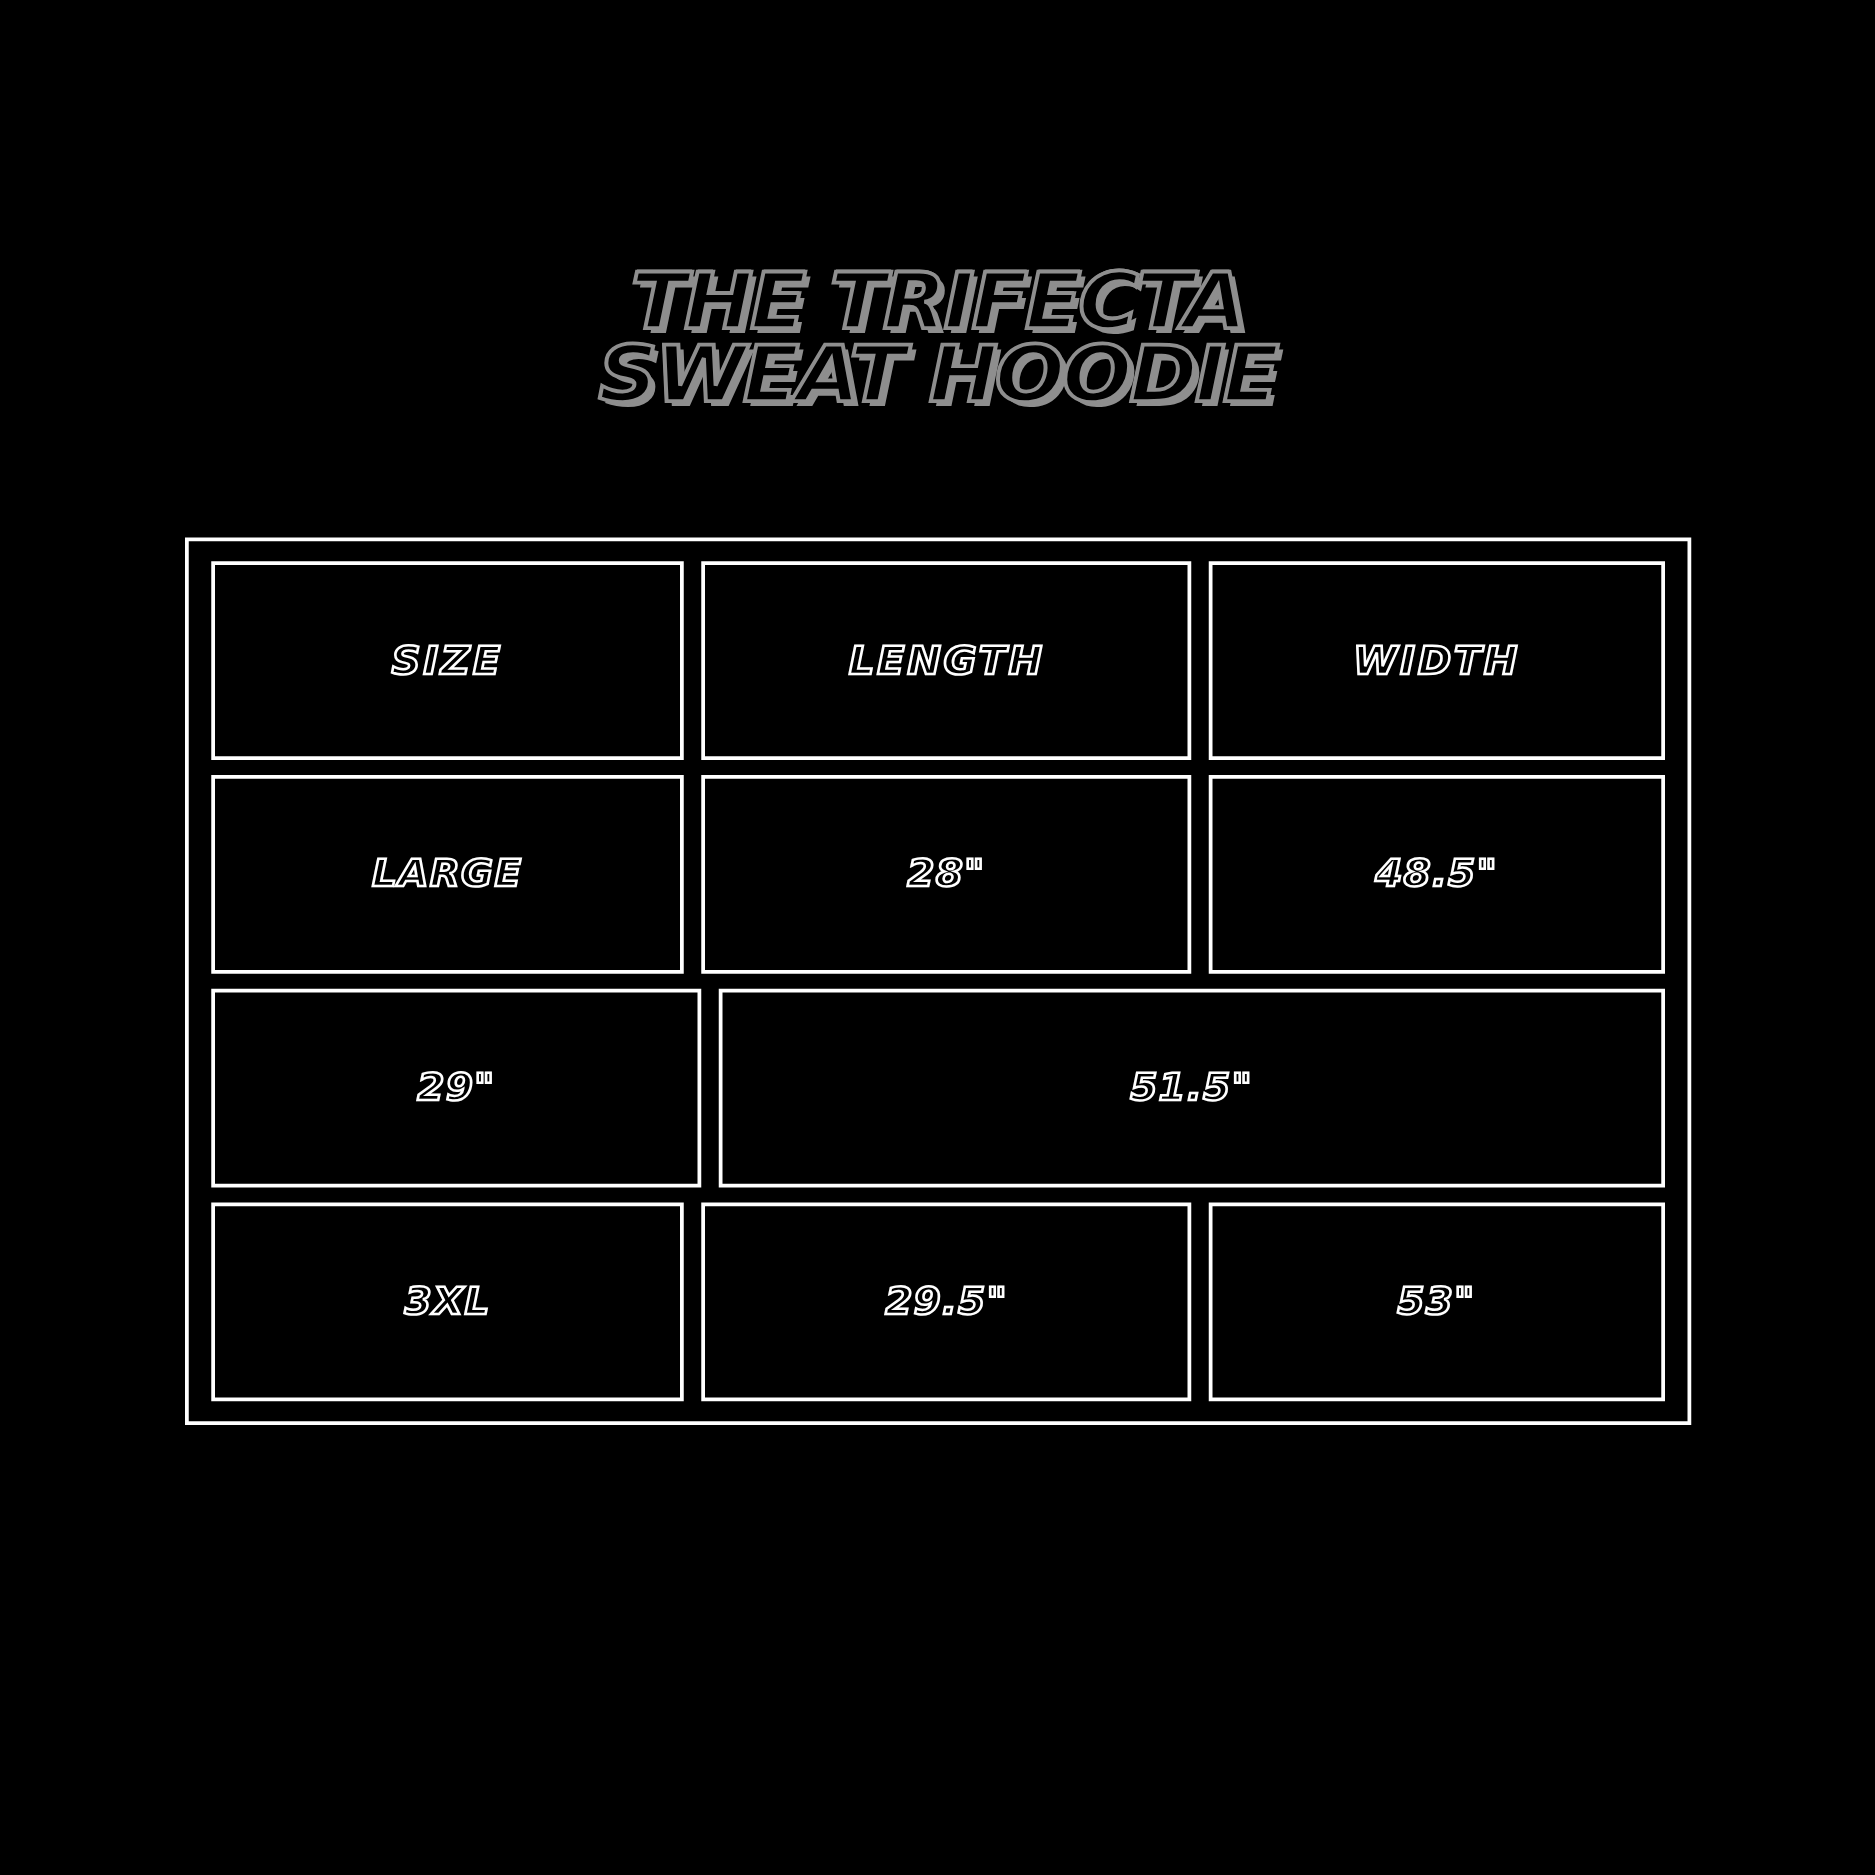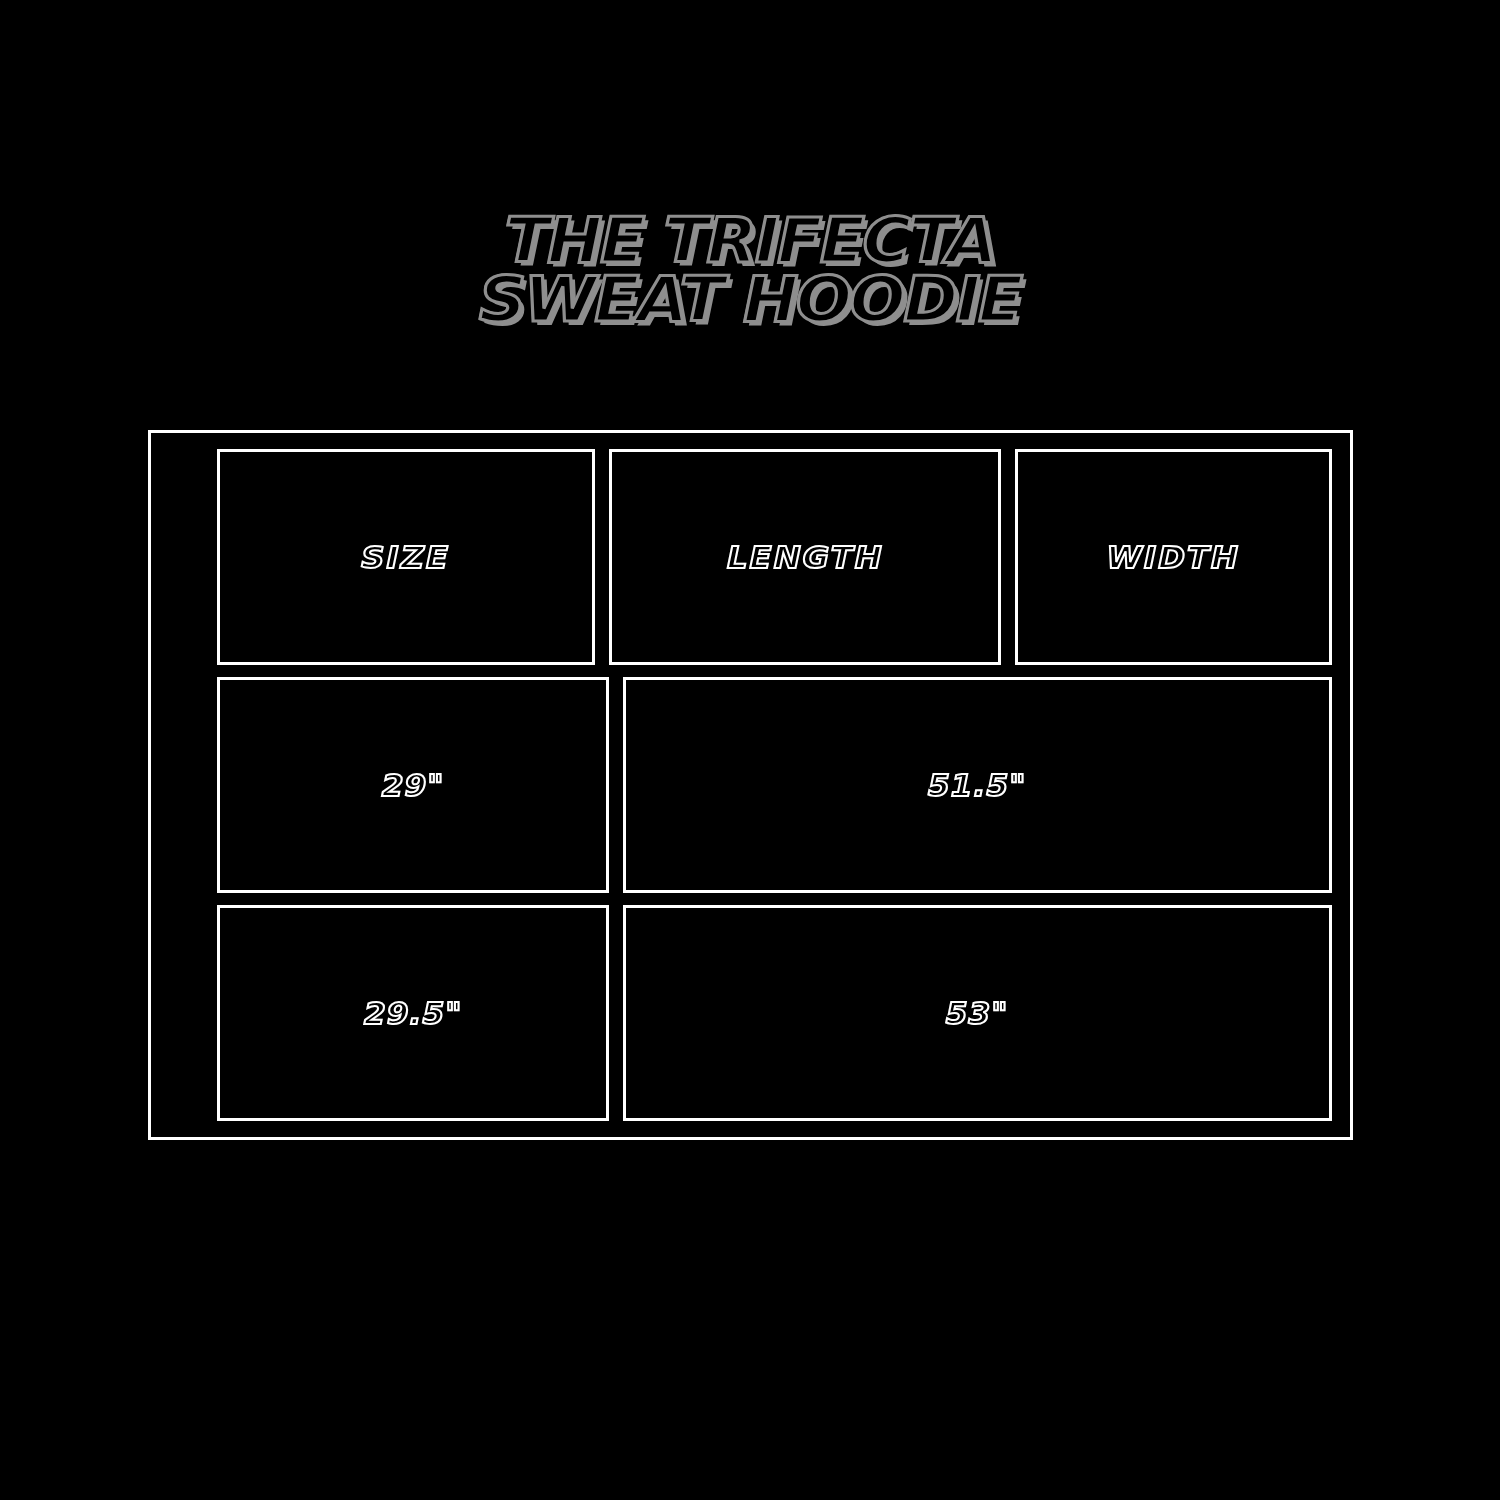--- a/index.html
+++ b/index.html
@@ -60,21 +60,20 @@
     box-sizing: border-box;
     padding: 16px 18px;
     display: flex;
     flex-direction: column;
     gap: 12px;
   }
   .t-row {
     display: flex;
     gap: 14px;
     flex: 1 1 0;
-    margin-left: 48px;
   }
   .t-cell {
     border: 3px solid #ffffff;
     box-sizing: border-box;
     display: flex;
     align-items: center;
     justify-content: center;
     background: #000000;
   }
   .c-size   { flex: 0 0 378px; }
@@ -117,32 +116,46 @@
       </div>
       <div class="t-cell c-length">
         <span class="cell-text">LENGTH</span>
       </div>
       <div class="t-cell c-width">
         <span class="cell-text">WIDTH</span>
       </div>
     </div>
 
 
+    <div class="t-row">
+      <div class="t-cell c-size">
+        <span class="cell-text">LARGE</span>
+      </div>
+      <div class="t-cell c-length">
+        <span class="cell-text">28"</span>
+      </div>
+      <div class="t-cell c-width">
+        <span class="cell-text">48.5"</span>
+      </div>
+    </div>
 
 
     <div class="t-row">
       <div class="t-cell c-length">
         <span class="cell-text">29"</span>
       </div>
       <div class="t-cell c-width">
         <span class="cell-text">51.5"</span>
       </div>
     </div>
 
     <div class="t-row">
+      <div class="t-cell c-size">
+        <span class="cell-text">3XL</span>
+      </div>
       <div class="t-cell c-length">
         <span class="cell-text">29.5"</span>
       </div>
       <div class="t-cell c-width">
         <span class="cell-text">53"</span>
       </div>
     </div>
 
   </div>
 </div>

